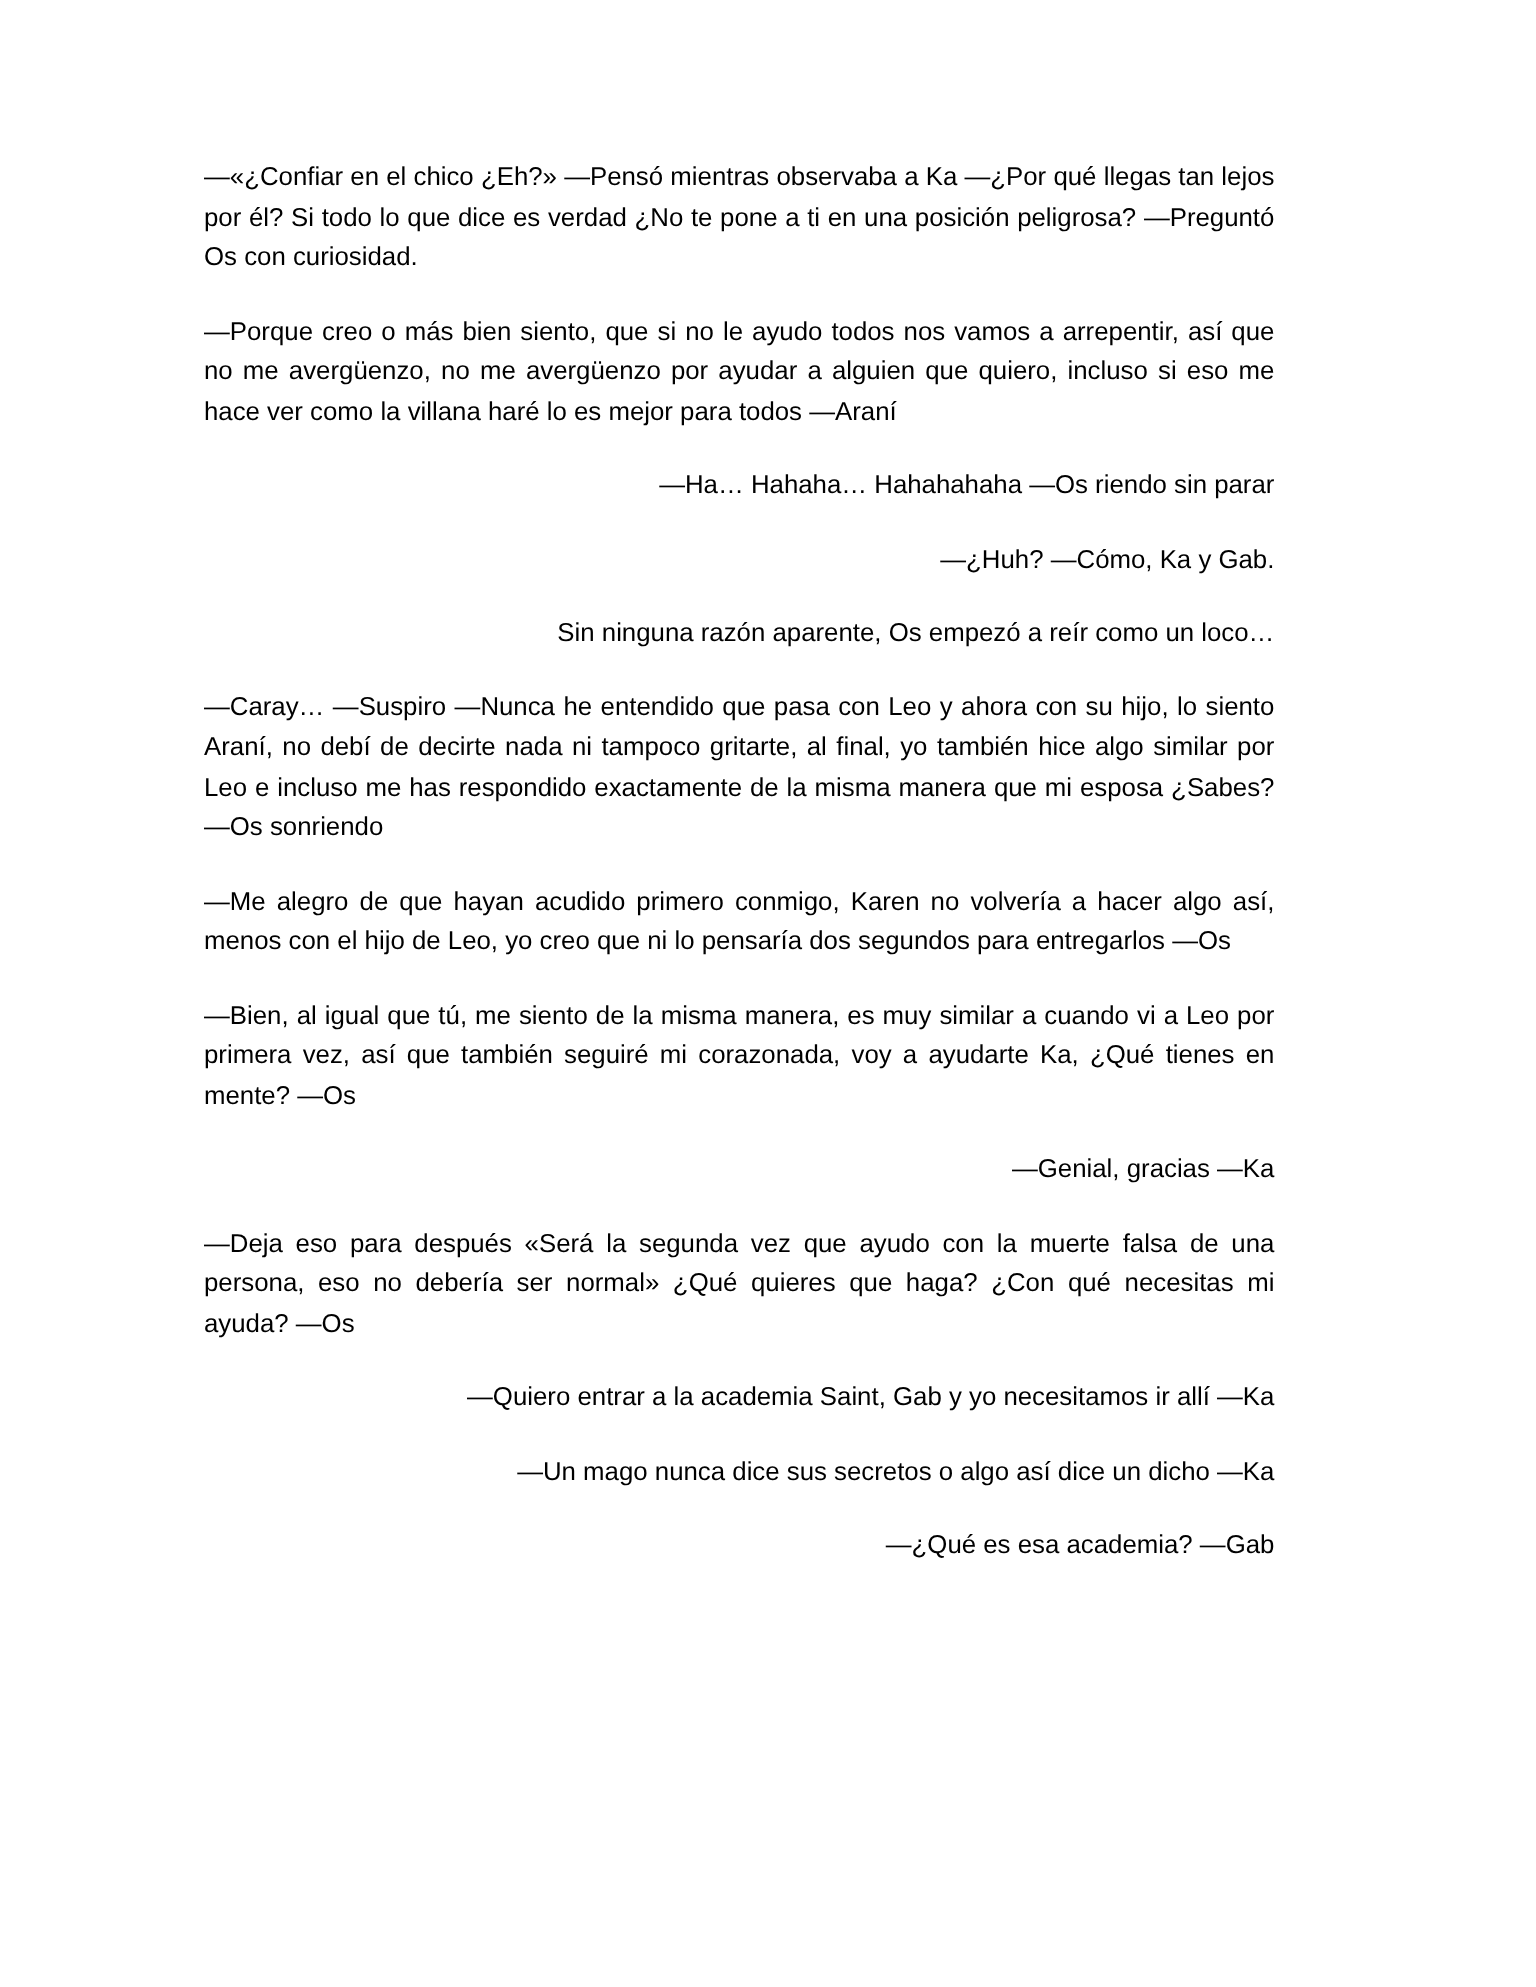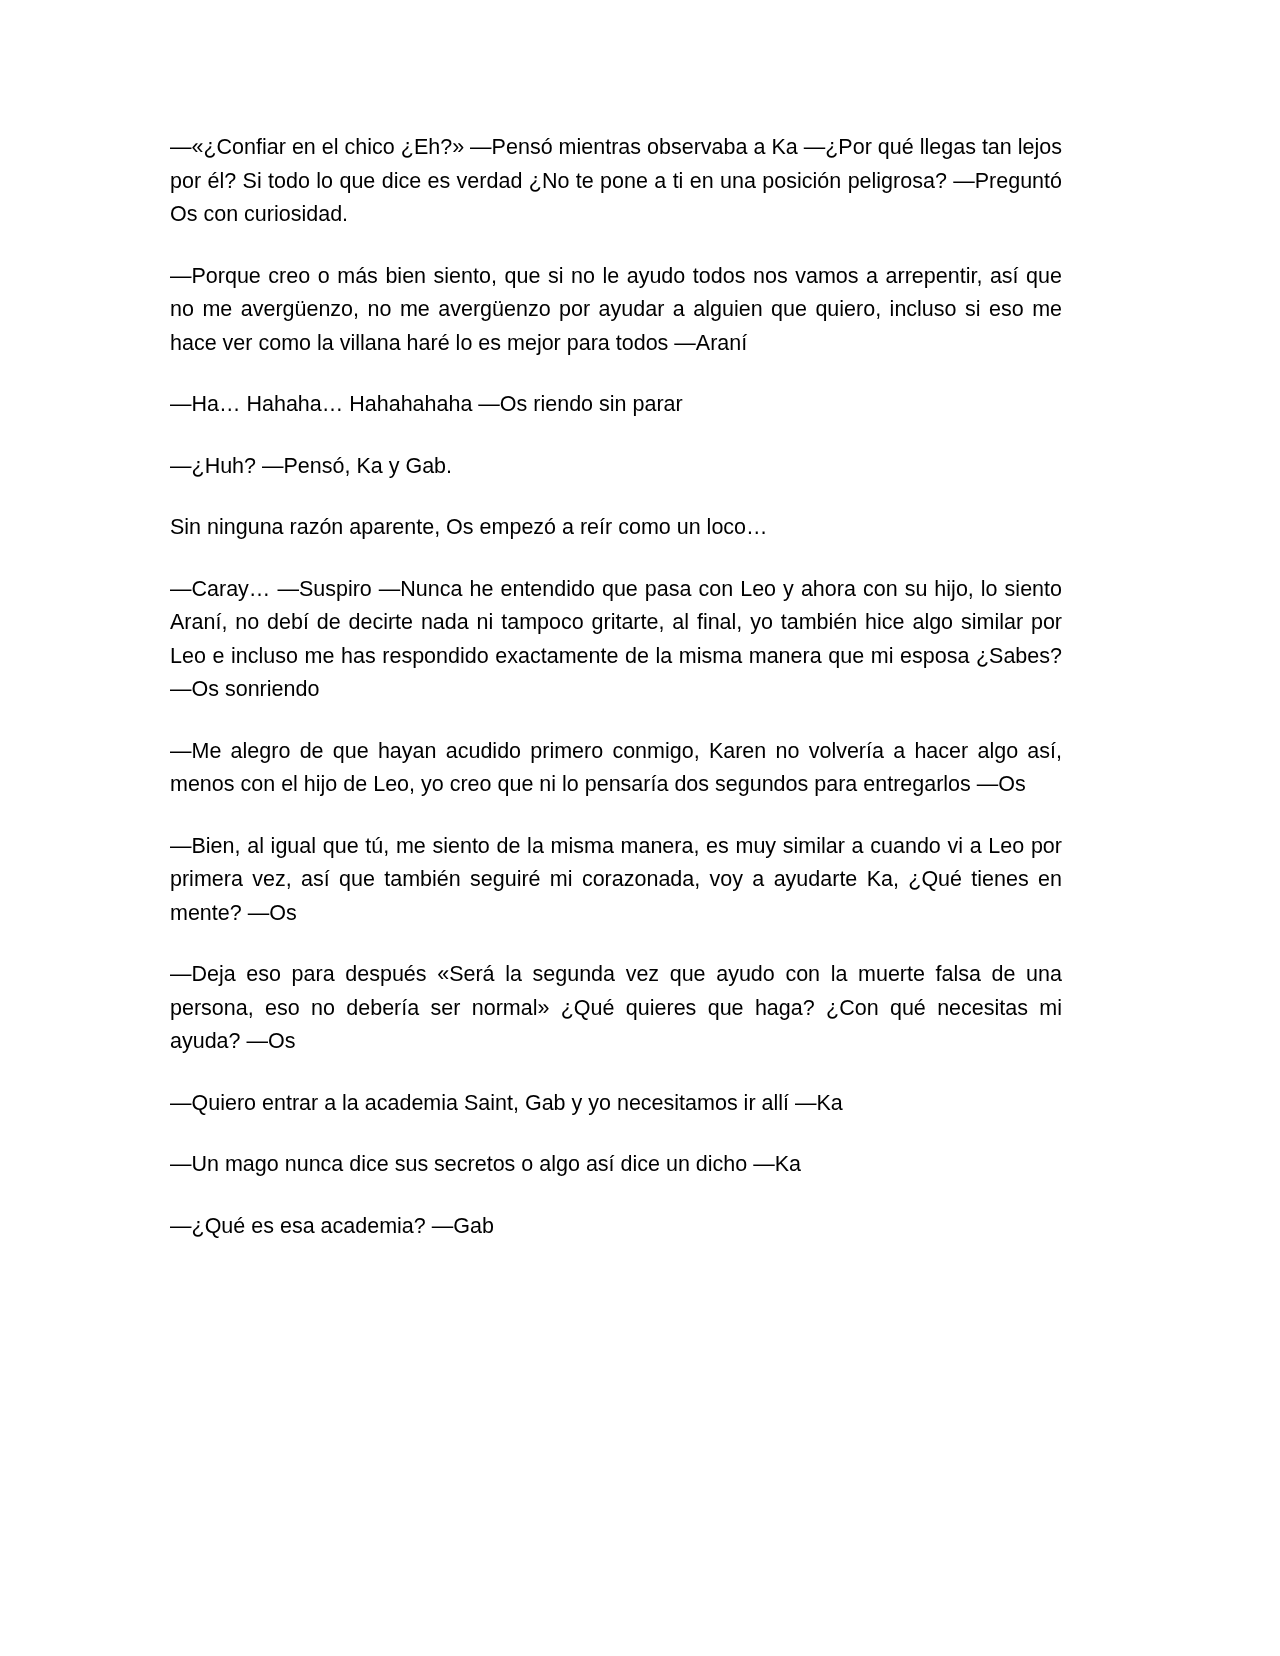--- a/index.html
+++ b/index.html
@@ -34,40 +34,41 @@
     color: #000000;
     text-align: justify;
     text-justify: inter-word;
     -webkit-hyphens: none;
     hyphens: none;
     word-spacing: 0px;
   }
 
   
   p.para.single {
-    text-align: left;
+    text-align: right;
   }
 
   p.para:last-child {
     margin-bottom: 0;
   }
 </style>
 </head>
 <body>
 
 <div class="page">
   <div class="content">
 
     <p class="para">—«¿Confiar en el chico ¿Eh?» —Pensó mientras observaba a Ka —¿Por qué llegas tan lejos por él? Si todo lo que dice es verdad ¿No te pone a ti en una posición peligrosa? —Preguntó Os con curiosidad.</p>
     <p class="para">—Porque creo o más bien siento, que si no le ayudo todos nos vamos a arrepentir, así que no me avergüenzo, no me avergüenzo por ayudar a alguien que quiero, incluso si eso me hace ver como la villana haré lo es mejor para todos —Araní</p>
     <p class="para single">—Ha… Hahaha… Hahahahaha —Os riendo sin parar</p>
-    <p class="para single">—¿Huh? —Pensó, Ka y Gab.</p>
+    <p class="para single">—¿Huh? —Cómo, Ka y Gab.</p>
     <p class="para single">Sin ninguna razón aparente, Os empezó a reír como un loco…</p>
     <p class="para">—Caray… —Suspiro —Nunca he entendido que pasa con Leo y ahora con su hijo, lo siento Araní, no debí de decirte nada ni  tampoco gritarte, al final, yo también hice algo similar por Leo e incluso me has respondido exactamente de la misma manera que mi esposa ¿Sabes? —Os sonriendo</p>
     <p class="para">—Me alegro de que hayan acudido primero conmigo, Karen no volvería a hacer algo así, menos con el hijo de Leo, yo creo que ni lo pensaría dos segundos para entregarlos —Os</p>
     <p class="para">—Bien, al igual que tú, me siento de la misma manera, es muy similar a cuando vi a Leo por primera vez, así que también seguiré mi corazonada, voy a ayudarte Ka, ¿Qué tienes en mente? —Os</p>
+    <p class="para single">—Genial, gracias —Ka</p>
     <p class="para">—Deja eso para después «Será la segunda vez que ayudo con la muerte falsa de una persona, eso no debería ser normal» ¿Qué quieres que haga? ¿Con qué necesitas mi ayuda? —Os</p>
     <p class="para single"> —Quiero entrar a la academia Saint, Gab y yo necesitamos ir allí —Ka</p>
     <p class="para single">—Un mago nunca dice sus secretos o algo así dice un dicho —Ka</p>
     <p class="para single">—¿Qué es esa academia? —Gab</p>
 
   </div>
 </div>
 
 </body></html>

